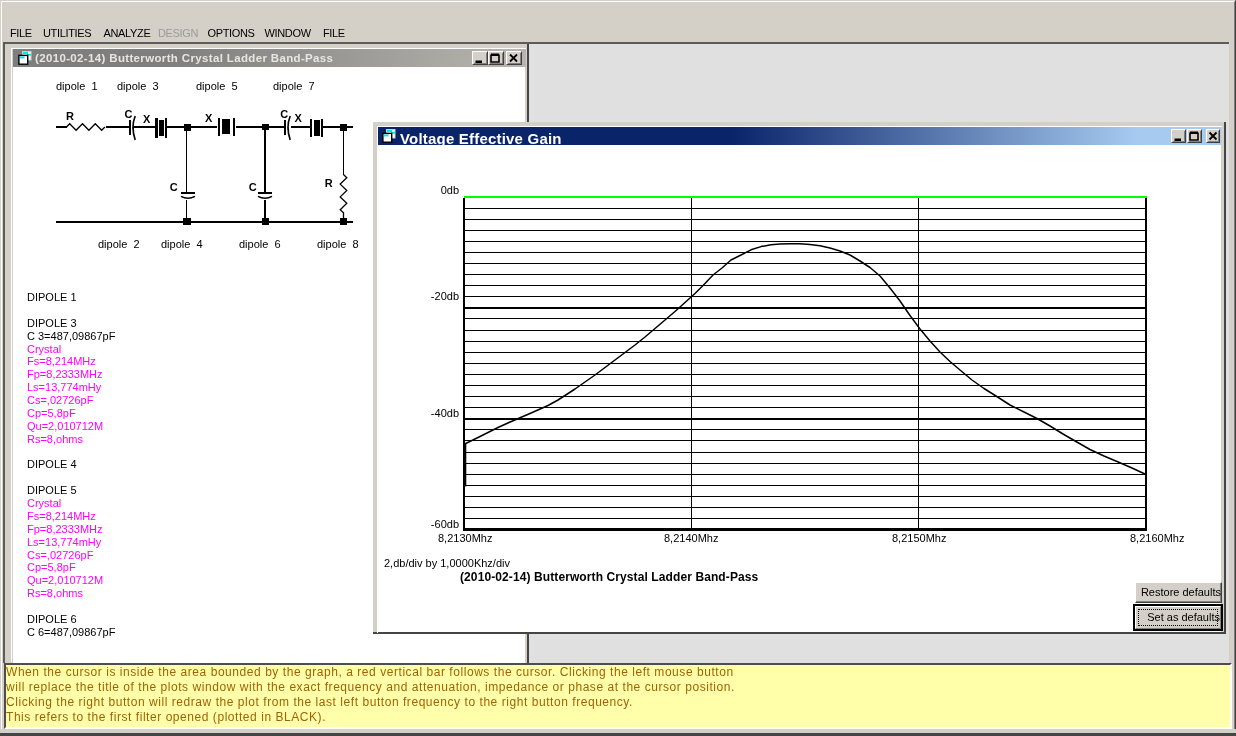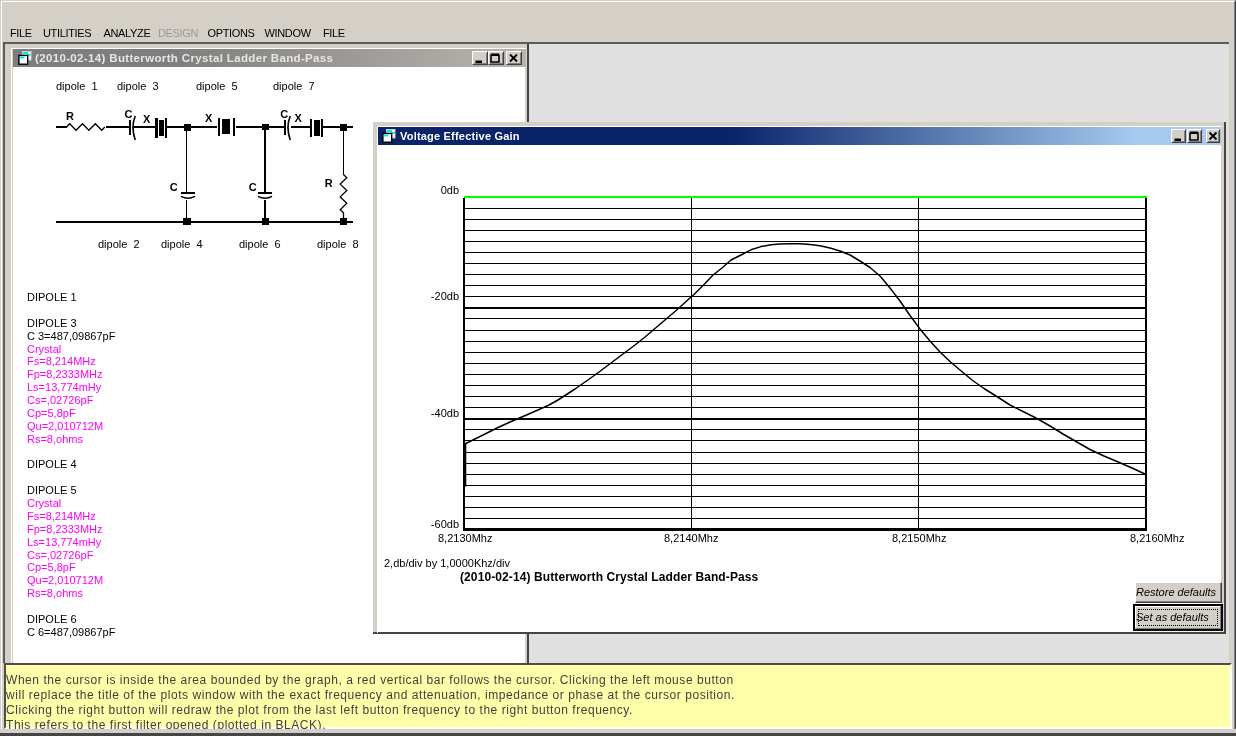--- a/index.html
+++ b/index.html
@@ -27,33 +27,33 @@
 #w1title .txt { position:absolute; left:22px; top:2.5px; font-size:11.5px; font-weight:bold; white-space:nowrap; letter-spacing:0.35px; }
 #w1client { left:13px; top:67px; width:512px; height:596px; background:#fff; overflow:hidden; }
 
 #dlist { left:27px; top:291px; width:300px; font-size:11px; line-height:12.88px; color:#000; }
 #dlist div { height:12.88px; }
 #dlist .m { color:#ff00ff; }
 
 #w2 { left:373px; top:122px; width:853px; height:512px; background:#d4d0c8; border-right:2px solid #454545; border-bottom:2px solid #454545; }
 #w2hl { left:377px; top:126px; width:845px; height:507px; border-left:1px solid #fff; border-top:1px solid #fff; }
 #w2title { left:378px; top:127px; width:843px; height:18px; background:linear-gradient(90deg,#0a246a 0%,#0a246a 42%,#a6caf0 90%); color:#fff; }
-#w2title .txt { position:absolute; left:22px; top:2.5px; font-size:11px; font-weight:bold; white-space:nowrap; letter-spacing:0.2px; }
+#w2title .txt { position:absolute; left:22px; top:2.5px; font-size:15px; font-weight:bold; white-space:nowrap; letter-spacing:0.2px; }
 #w2client { left:378px; top:145px; width:843px; height:487px; background:#fff; }
 .glabel { position:absolute; font-size:11px; color:#000; white-space:nowrap; }
 .gright { text-align:right; width:40px; }
 
-.pbtn { position:absolute; background:#d4d0c8; font-size:11px; text-align:left;font-style:italic; }
+.pbtn { position:absolute; background:#d4d0c8; font-size:11px; text-align:right; }
 #btn1 { left:1135px; top:582px; width:87px; height:21px; border:1px solid; border-color:#ffffff #404040 #404040 #ffffff; box-shadow:inset -1px -1px 0 #808080; line-height:19px; }
 #btn2o { left:1133px; top:604px; width:90px; height:27px; background:#000; }
 #btn2 { left:1135px; top:606px; width:86px; height:23px; background:#d4d0c8; border:1px solid; border-color:#ffffff #808080 #808080 #ffffff; line-height:21px; }
 #btn2f { left:1138px; top:609px; width:80px; height:17px; border:1px dotted #000; }
 
 #ypanel { left:4px; top:663px; width:1228px; height:66px; background:#ffffaa; border:2px solid; border-color:#4d4d4d #ffffff #ffffff #4d4d4d; }
-#ypanel .txt { position:absolute; left:0px; top:8px; font-size:12px; letter-spacing:0.55px; line-height:15px; color:#404040; white-space:pre; }
+#ypanel .txt { position:absolute; left:0px; top:0px; font-size:12px; letter-spacing:0.55px; line-height:15px; color:#a16207; white-space:pre; }
 #bstrip { left:0; top:729px; width:1236px; height:7px; background:#d4d0c8; }
 #bstrip .d { position:absolute; left:0; top:4px; width:1236px; height:3px; background:#454545; }
 </style>
 </head>
 <body>
 <div class="abs" id="f1"></div>
 <div class="abs" id="f2"></div>
 <div class="abs" id="title">
   <svg class="abs" style="left:2px;top:1px" width="16" height="16" viewBox="0 0 16 16">
     <rect x="0" y="0" width="16" height="16" fill="#fff"></rect>

